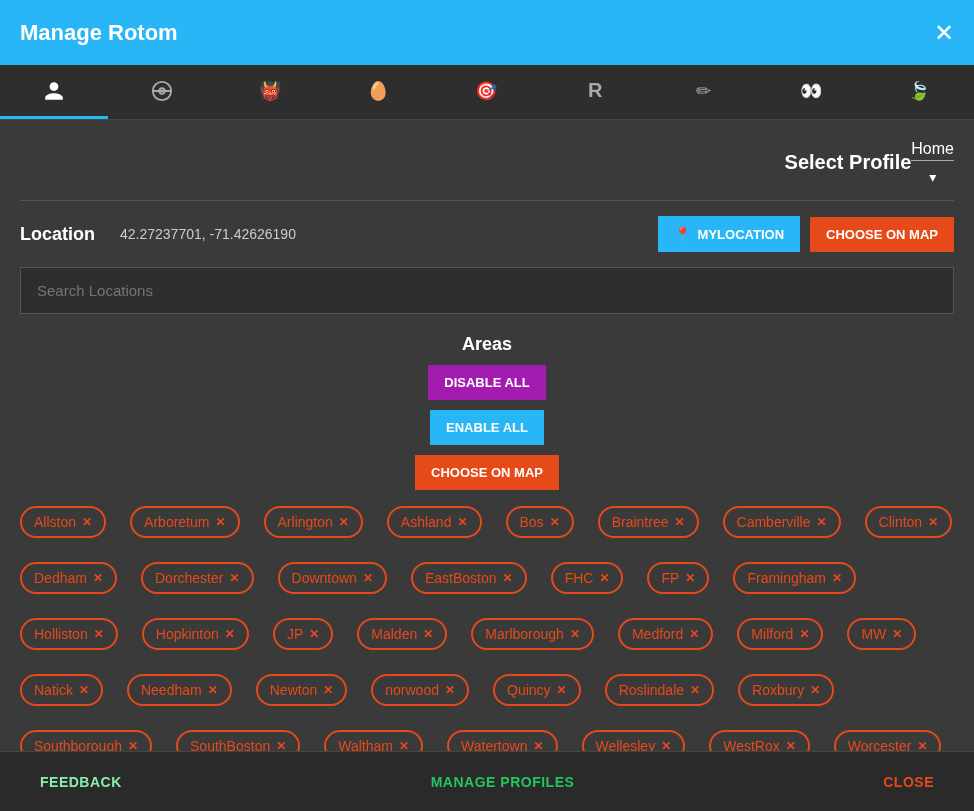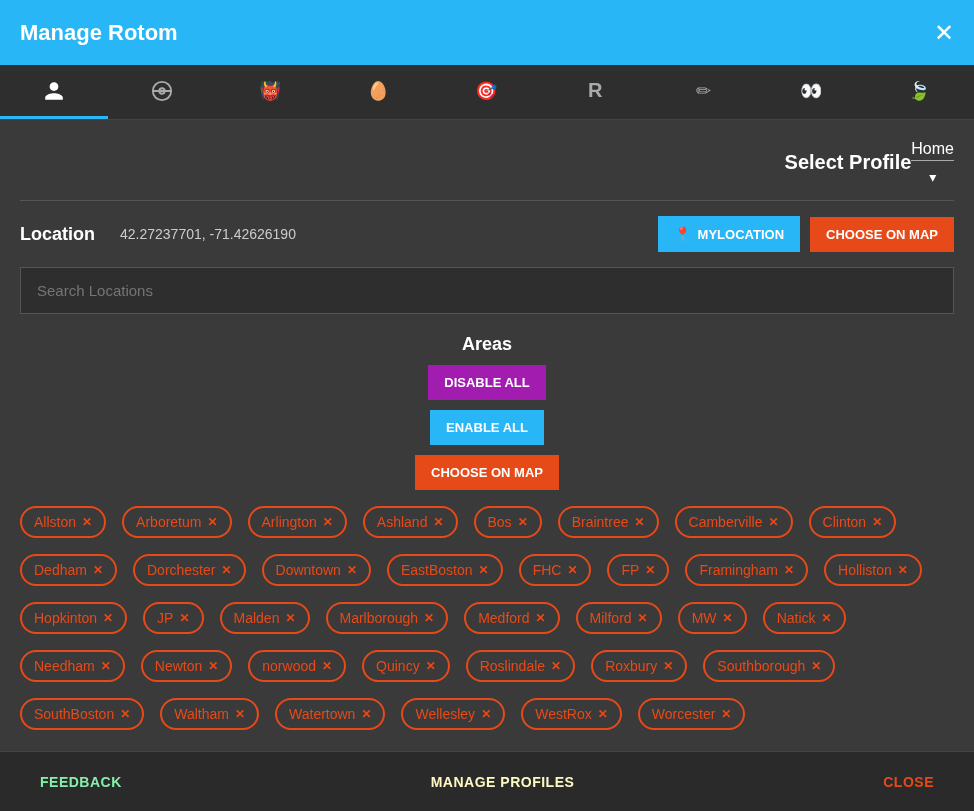--- a/index.html
+++ b/index.html
@@ -181,21 +181,21 @@
       color: white;
       border: none;
       padding: 10px 16px;
       cursor: pointer;
       font-size: 13px;
       font-weight: bold;
     }
     .tags-container {
       display: flex;
       flex-wrap: wrap;
-      gap: 16px;
+      gap: 24px;
       margin-bottom: 20px;
     }
     .tag {
       display: flex;
       align-items: center;
       gap: 6px;
       border: 2px solid #e64a19;
       border-radius: 20px;
       padding: 6px 12px;
       color: #e64a19;
@@ -230,21 +230,21 @@
       font-size: 14px;
       font-weight: bold;
       cursor: pointer;
       text-decoration: none;
       letter-spacing: 0.5px;
     }
     .footer-link.orange {
       color: #e64a19;
     }
     .footer-center {
-      color: #fef9c3;
+      color: #22c55e;
       font-size: 14px;
       font-weight: bold;
       letter-spacing: 0.5px;
       cursor: pointer;
     }
   </style>
 </head>
 <body>
 
 <div class="modal">

